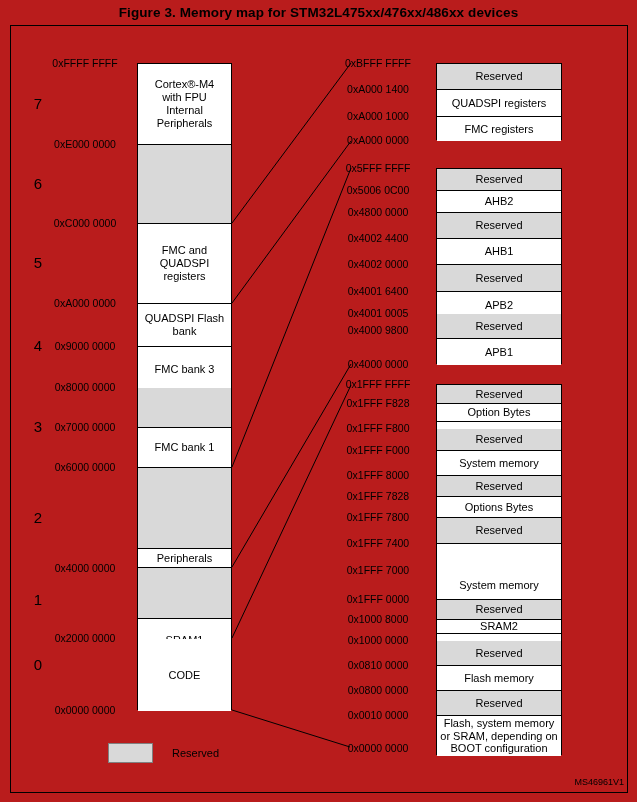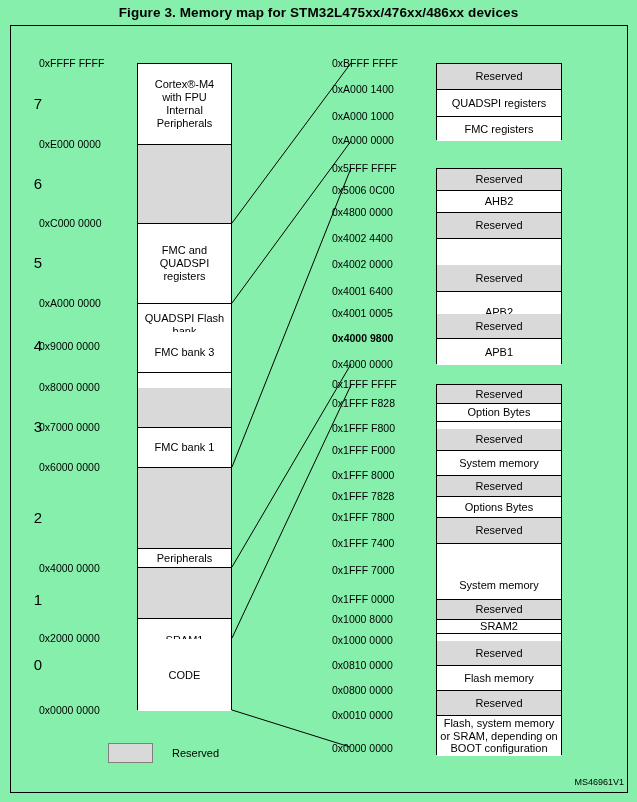--- a/index.html
+++ b/index.html
@@ -1,17 +1,17 @@
 <!DOCTYPE html>
 <html><head>
 <meta charset="utf-8">
 <style>
   html,body{margin:0;padding:0;background:#fff;}
   #stage{
-    position:relative;width:637px;height:802px;background:#86efac;
+    position:relative;width:637px;height:802px;background:#b91c1c;
     font-family:"Liberation Sans","DejaVu Sans",sans-serif;color:#000;overflow:hidden;
   }
   .title{
     position:absolute;top:5px;left:0;width:100%;text-align:center;
     font-size:13.5px;font-weight:bold;letter-spacing:0.1px;
   }
   .frame{
     position:absolute;left:10px;top:25px;width:618px;height:768px;
     border:1.5px solid #000;box-sizing:border-box;
   }
@@ -22,21 +22,21 @@
   .col{
     position:absolute;border:1px solid #000;box-sizing:border-box;background:#fff;
   }
   .block{
     position:absolute;left:0;width:100%;box-sizing:border-box;
     display:flex;align-items:center;justify-content:center;text-align:center;
     font-size:11px;line-height:1.18;white-space:pre-line;overflow:hidden;
   }
   .block.hasline{border-bottom:1px solid #000;}
   .addr{
-    position:absolute;font-size:10.5px;line-height:12px;text-align:left;width:92px;
+    position:absolute;font-size:10.5px;line-height:12px;text-align:center;width:92px;
   }
   .addr.left-side{left:39px;}
   .addr.right-side{left:332px;}
   .legend-swatch{
     position:absolute;left:108px;top:743px;width:45px;height:20px;
     border:1.5px solid #808080;box-sizing:border-box;
   }
   .legend-label{position:absolute;left:172px;top:747px;font-size:11px;}
   .watermark{position:absolute;right:13px;top:777px;font-size:9px;}
   svg.connectors{position:absolute;left:0;top:0;pointer-events:none;}
@@ -70,21 +70,21 @@
       <div class="block hasline" style="top: 0px; height: 81px; background: rgb(255, 255, 255);">Cortex®-M4
 with FPU
 Internal
 Peripherals</div>
       <div class="block hasline" style="top: 81px; height: 79px; background: rgb(217, 217, 217);"></div>
       <div class="block hasline" style="top: 240px; height: 43px; background: rgb(255, 255, 255);">QUADSPI Flash
 bank</div>
       <div class="block hasline" style="top: 160px; height: 80px; background: rgb(255, 255, 255);">FMC and
 QUADSPI
 registers</div>
-      <div class="block hasline" style="top: 268px; height: 41px; background: rgb(255, 255, 255);">FMC bank 3</div>
+      <div class="block hasline" style="top: 285px; height: 41px; background: rgb(255, 255, 255);">FMC bank 3</div>
       <div class="block hasline" style="top: 324px; height: 40px; background: rgb(217, 217, 217);"></div>
       <div class="block hasline" style="top: 364px; height: 40px; background: rgb(255, 255, 255);">FMC bank 1</div>
       <div class="block hasline" style="top: 404px; height: 81px; background: rgb(217, 217, 217);"></div>
       <div class="block hasline" style="top: 485px; height: 19px; background: rgb(255, 255, 255);">Peripherals</div>
       <div class="block hasline" style="top: 504px; height: 51px; background: rgb(217, 217, 217);"></div>
       <div class="block hasline" style="top: 555px; height: 20px; background: rgb(255, 255, 255); margin-top: 12px;">SRAM1</div>
       <div class="block" style="top: 575px; height: 72px; background: rgb(255, 255, 255);">CODE</div>
     </div>
     <div class="addr left-side" style="top: 57px;">0xFFFF FFFF</div>
     <div class="addr left-side" style="top: 138px;">0xE000 0000</div>
@@ -103,33 +103,34 @@
       <div class="block hasline" style="top: 26px; height: 27px; background: rgb(255, 255, 255);">QUADSPI registers</div>
     </div>
     <div class="addr right-side" style="top: 57px;">0xBFFF FFFF</div>
     <div class="addr right-side" style="top: 83px;">0xA000 1400</div>
     <div class="addr right-side" style="top: 110px;">0xA000 1000</div>
     <div class="addr right-side" style="top: 134px;">0xA000 0000</div>
     <div class="col" style="left: 436px; top: 168px; width: 126px; height: 196px;">
       <div class="block hasline" style="top: 0px; height: 22px; background: rgb(217, 217, 217);">Reserved</div>
       <div class="block hasline" style="top: 22px; height: 22px; background: rgb(255, 255, 255);">AHB2</div>
       <div class="block hasline" style="top: 44px; height: 26px; background: rgb(217, 217, 217);">Reserved</div>
+      <div class="block hasline" style="top: 70px; height: 26px; background: rgb(255, 255, 255);">AHB1</div>
       <div class="block hasline" style="top: 96px; height: 27px; background: rgb(217, 217, 217);">Reserved</div>
-      <div class="block hasline" style="top: 130px; height: 28px; background: rgb(255, 255, 255);">APB2</div>
+      <div class="block hasline" style="top: 123px; height: 28px; background: rgb(255, 255, 255);">APB2</div>
       <div class="block hasline" style="top: 145px; height: 25px; background: rgb(217, 217, 217);">Reserved</div>
       <div class="block" style="top: 170px; height: 26px; background: rgb(255, 255, 255);">APB1</div>
     </div>
     <div class="addr right-side" style="top: 162px;">0x5FFF FFFF</div>
     <div class="addr right-side" style="top: 184px;">0x5006 0C00</div>
     <div class="addr right-side" style="top: 206px;">0x4800 0000</div>
     <div class="addr right-side" style="top: 232px;">0x4002 4400</div>
     <div class="addr right-side" style="top: 258px;">0x4002 0000</div>
     <div class="addr right-side" style="top: 285px;">0x4001 6400</div>
     <div class="addr right-side" style="top: 307px;">0x4001 0005</div>
-    <div class="addr right-side" style="top: 332px; font-weight: bold;">0x4000 9800</div>
+    <div class="addr right-side" style="top: 324px;">0x4000 9800</div>
     <div class="addr right-side" style="top: 358px;">0x4000 0000</div>
     <div class="col" style="left: 436px; top: 384px; width: 126px; height: 371px;">
       <div class="block hasline" style="top: 0px; height: 19px; background: rgb(217, 217, 217);">Reserved</div>
       <div class="block hasline" style="top: 19px; height: 18px; background: rgb(255, 255, 255);">Option Bytes</div>
       <div class="block hasline" style="top: 44px; height: 22px; background: rgb(217, 217, 217);">Reserved</div>
       <div class="block hasline" style="top: 66px; height: 25px; background: rgb(255, 255, 255);">System memory</div>
       <div class="block hasline" style="top: 91px; height: 21px; background: rgb(217, 217, 217);">Reserved</div>
       <div class="block hasline" style="top: 112px; height: 21px; background: rgb(255, 255, 255);">Options Bytes</div>
       <div class="block hasline" style="top: 133px; height: 26px; background: rgb(217, 217, 217);">Reserved</div>
       <div class="block hasline" style="top: 186px; height: 29px; background: rgb(255, 255, 255);">System memory</div>

